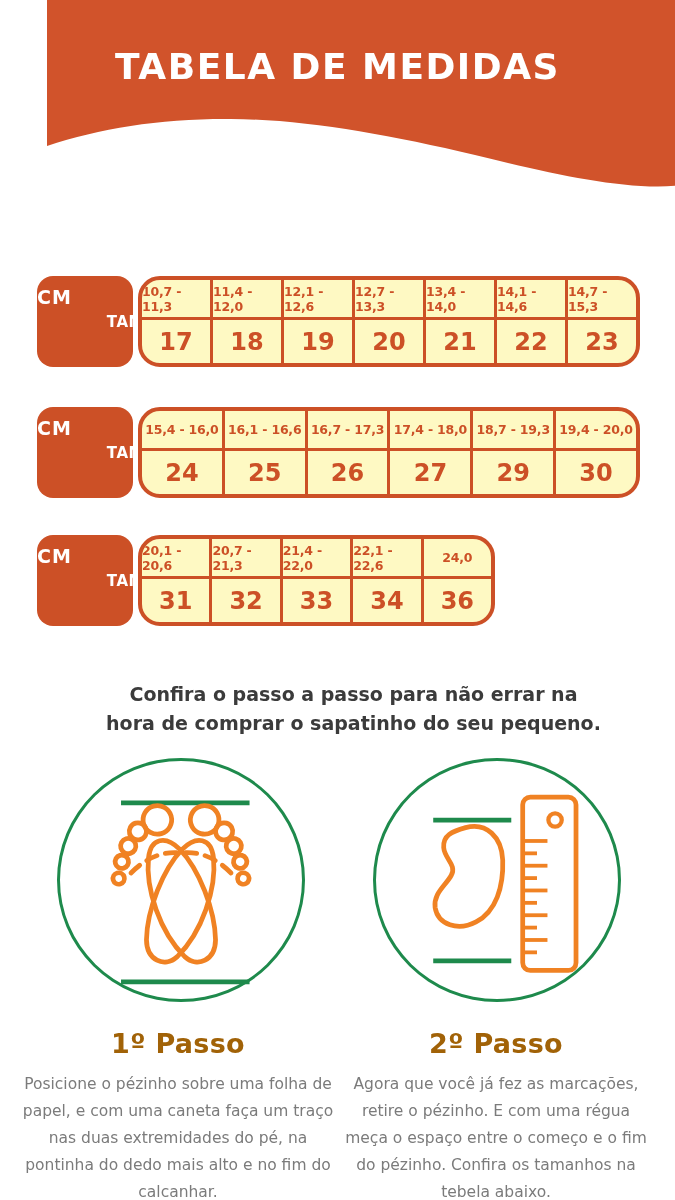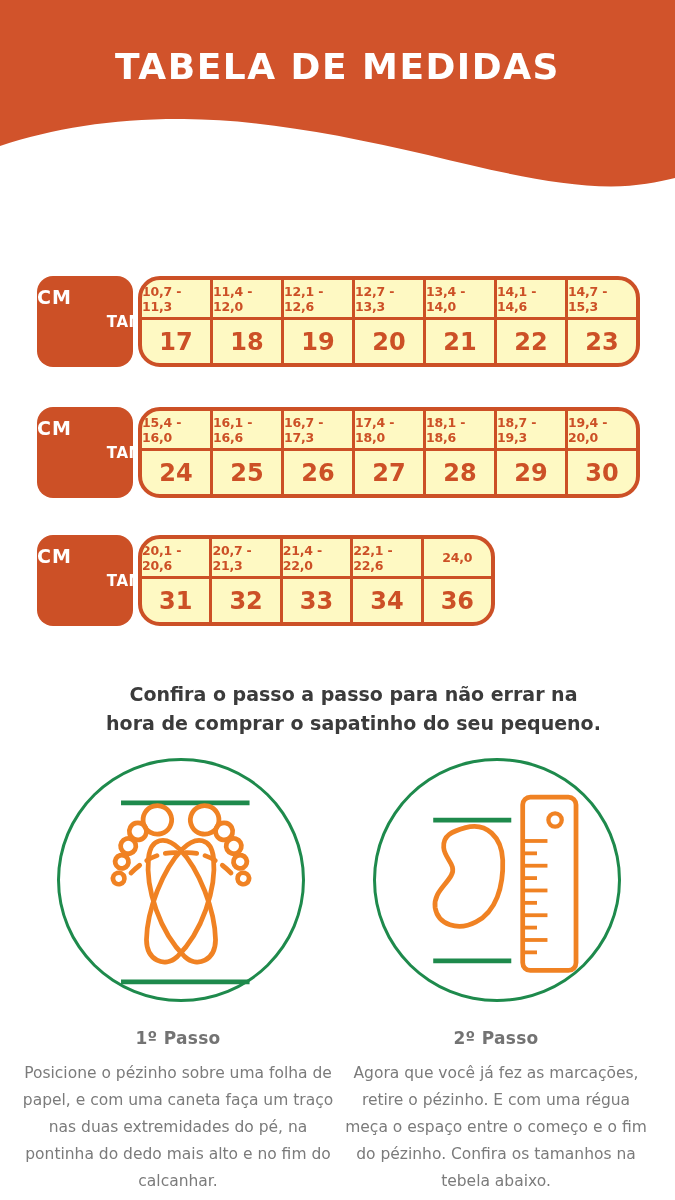--- a/index.html
+++ b/index.html
@@ -1,21 +1,21 @@
 <!DOCTYPE html>
 <html><head>
 <meta charset="utf-8">
 <style>
   html,body{margin:0;padding:0;background:#ffffff;}
   .page{
     position:relative;width:675px;height:1200px;background:#ffffff;overflow:hidden;
     font-family:"DejaVu Sans","Liberation Sans",sans-serif;
   }
   
-  .hero{position:absolute;top:0;left:0;width:594px;height:192px;}
+  .hero{position:absolute;top:0;left:0;width:594px;height:192px;padding-left:47px;}
   .hero svg{display:block;}
   .hero-title{
     position:absolute;top:46px;left:0;width:675px;margin:0;
     text-align:center;color:#ffffff;font-size:36px;font-weight:bold;letter-spacing:1.5px;
   }
   
   .size-table{position:absolute;left:37px;height:91px;display:flex;gap:5px;}
   .tbl-label{
     width:96px;box-sizing:border-box;background:#cc5026;border-radius:16px;
     color:#ffffff;display:flex;flex-direction:row;text-align:center;font-weight:bold;
@@ -44,21 +44,21 @@
     position:absolute;top:758px;width:242px;height:238px;
     border:3px solid #1e8a4c;border-radius:50%;background:#ffffff;
   }
   .circle-1{left:57px;}
   .circle-2{left:373px;}
   .step-circle svg{display:block;width:100%;height:100%;}
   
   .step{position:absolute;width:312px;text-align:center;}
   .step-1{left:22px;top:1028px;}
   .step-2{left:340px;top:1028px;}
-  .step h3{margin:0;font-size:17px;color:#737373;letter-spacing:.3px;}
+  .step h3{margin:0;font-size:27px;color:#a16207;letter-spacing:.3px;}
   .step p{margin:12px 0 0 0;font-size:15.5px;line-height:27px;color:#7b7b7b;}
 </style>
 </head>
 <body>
 
 <div class="page">
 
   <header class="hero">
     <svg width="675" height="192" viewBox="0 0 675 192" aria-hidden="true">
       <path fill="#d1532b" d="M0,0 H675 V178 C658,182 637,186.5 611,186.5 C558,186 498,172 428,155 C338,134 258,119.5 184,119 C114,118.5 54,128 0,146 Z"></path>
@@ -119,24 +119,20 @@
         <div class="cell cell-cm">16,1 - 16,6</div>
         <div class="cell cell-size">25</div>
       </div>
       <div class="tbl-col">
         <div class="cell cell-cm">16,7 - 17,3</div>
         <div class="cell cell-size">26</div>
       </div>
       <div class="tbl-col">
         <div class="cell cell-cm">17,4 - 18,0</div>
         <div class="cell cell-size">27</div>
-      </div>
-      <div class="tbl-col">
-        <div class="cell cell-cm">18,1 - 18,6</div>
-        <div class="cell cell-size">28</div>
       </div>
       <div class="tbl-col">
         <div class="cell cell-cm">18,7 - 19,3</div>
         <div class="cell cell-size">29</div>
       </div>
       <div class="tbl-col">
         <div class="cell cell-cm">19,4 - 20,0</div>
         <div class="cell cell-size">30</div>
       </div>
     </div>

